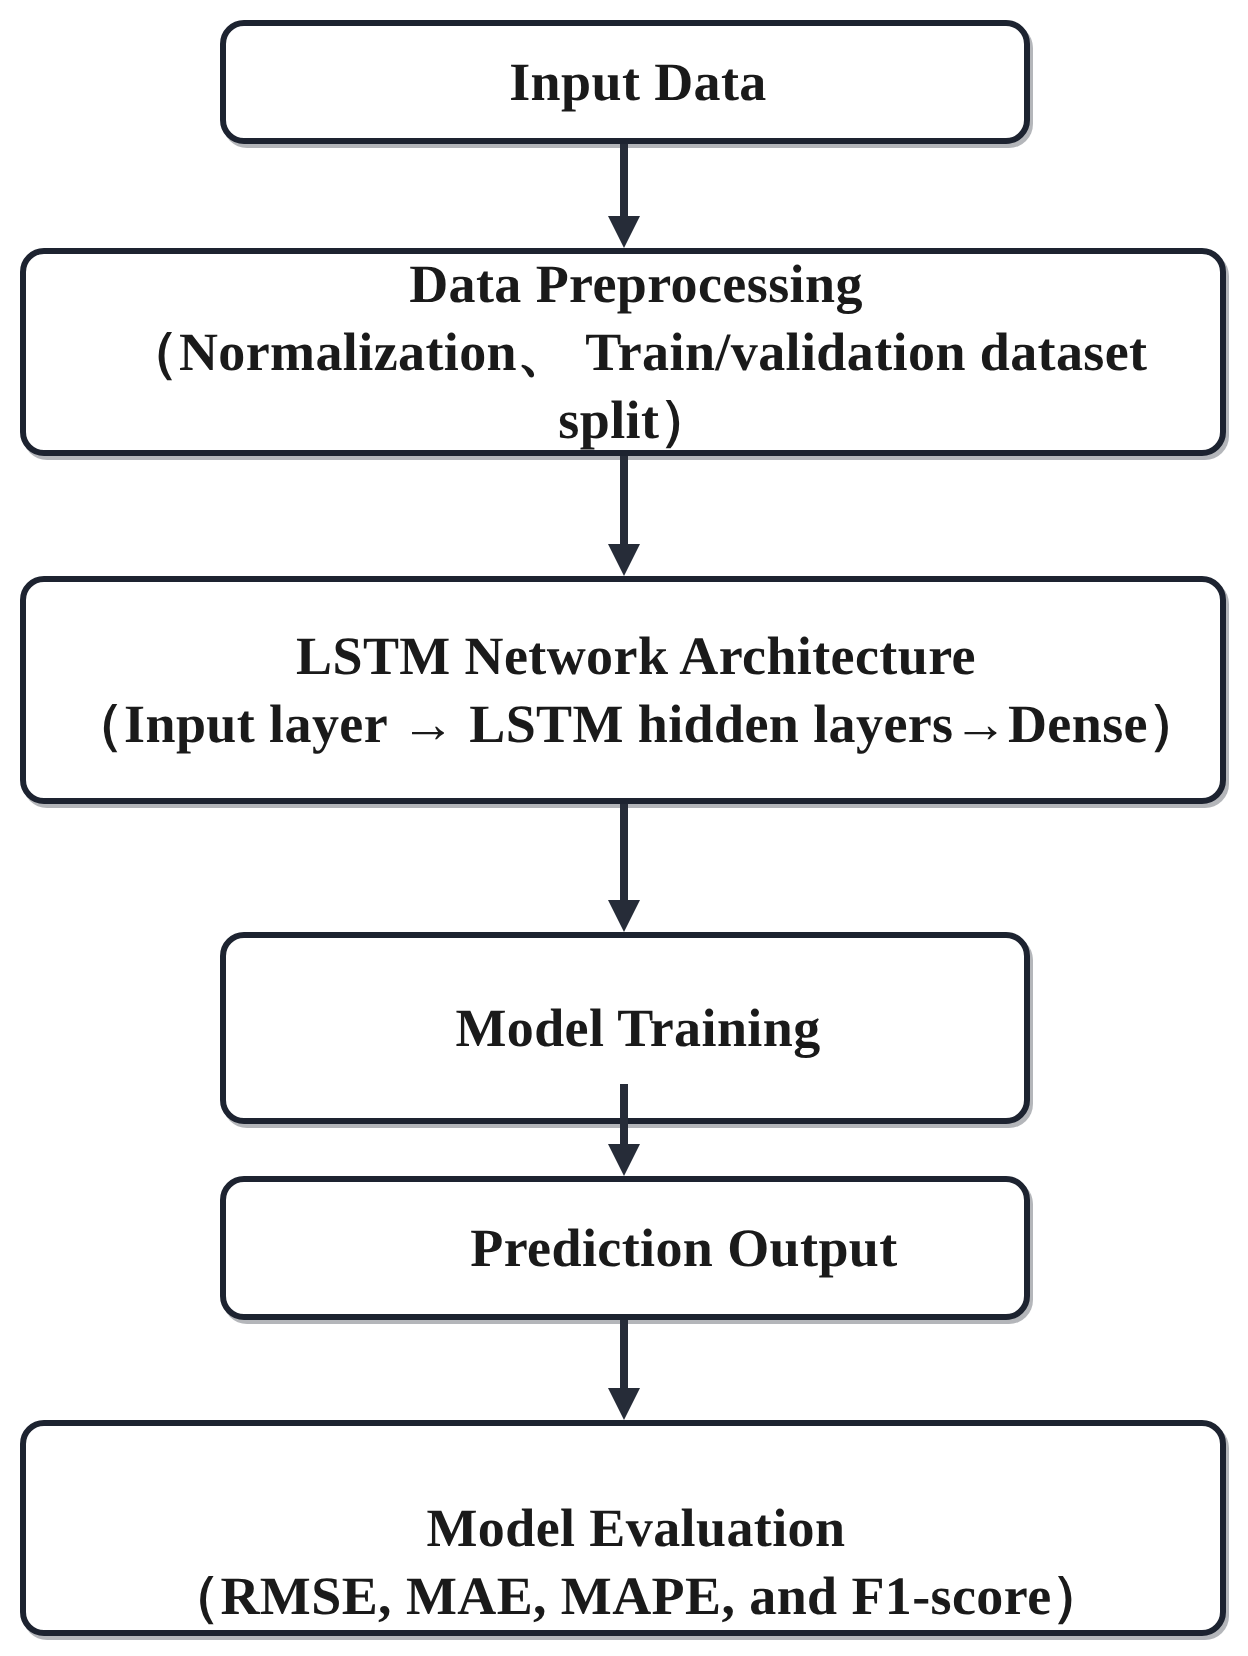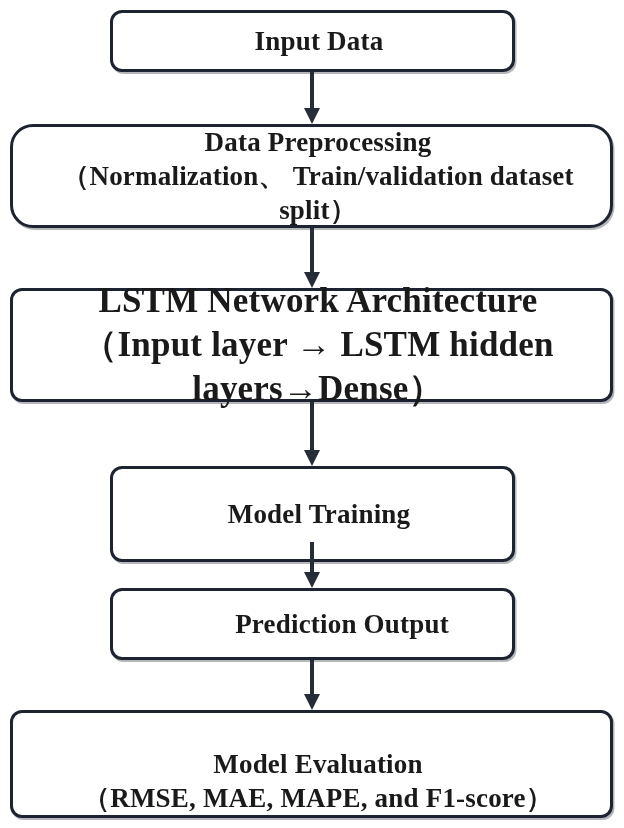--- a/index.html
+++ b/index.html
@@ -42,22 +42,22 @@
     display: block;
     width: 100%;
     padding: 0 8px;
     box-sizing: border-box;
     white-space: pre-line;
     margin-left: 13px;
   }
 
   
   .n-input-data      { left: 110px; top: 10px;  width: 405px; height: 62px;  font-size: 27px; }
-  .n-preprocess      { left: 10px;  top: 124px; width: 603px; height: 104px; font-size: 27px; line-height: 1.26; border-radius: 23px; }
-  .n-architecture    { left: 10px;  top: 288px; width: 603px; height: 114px; font-size: 35px; line-height: 1.26; }
+  .n-preprocess      { left: 10px;  top: 124px; width: 603px; height: 104px; font-size: 27px; line-height: 1.26; }
+  .n-architecture    { left: 10px;  top: 288px; width: 603px; height: 114px; font-size: 27px; line-height: 1.26; }
   .n-training        { left: 110px; top: 466px; width: 405px; height: 96px;  font-size: 27px; }
   .n-prediction      { left: 110px; top: 588px; width: 405px; height: 72px;  font-size: 27px; padding-left: 46px; }
   .n-evaluation      { left: 10px;  top: 710px; width: 603px; height: 108px; font-size: 27px; line-height: 1.26; align-items: flex-end; }
 
   
   .arrow {
     position: absolute;
     left: 304px;
     width: 16px;
   }

